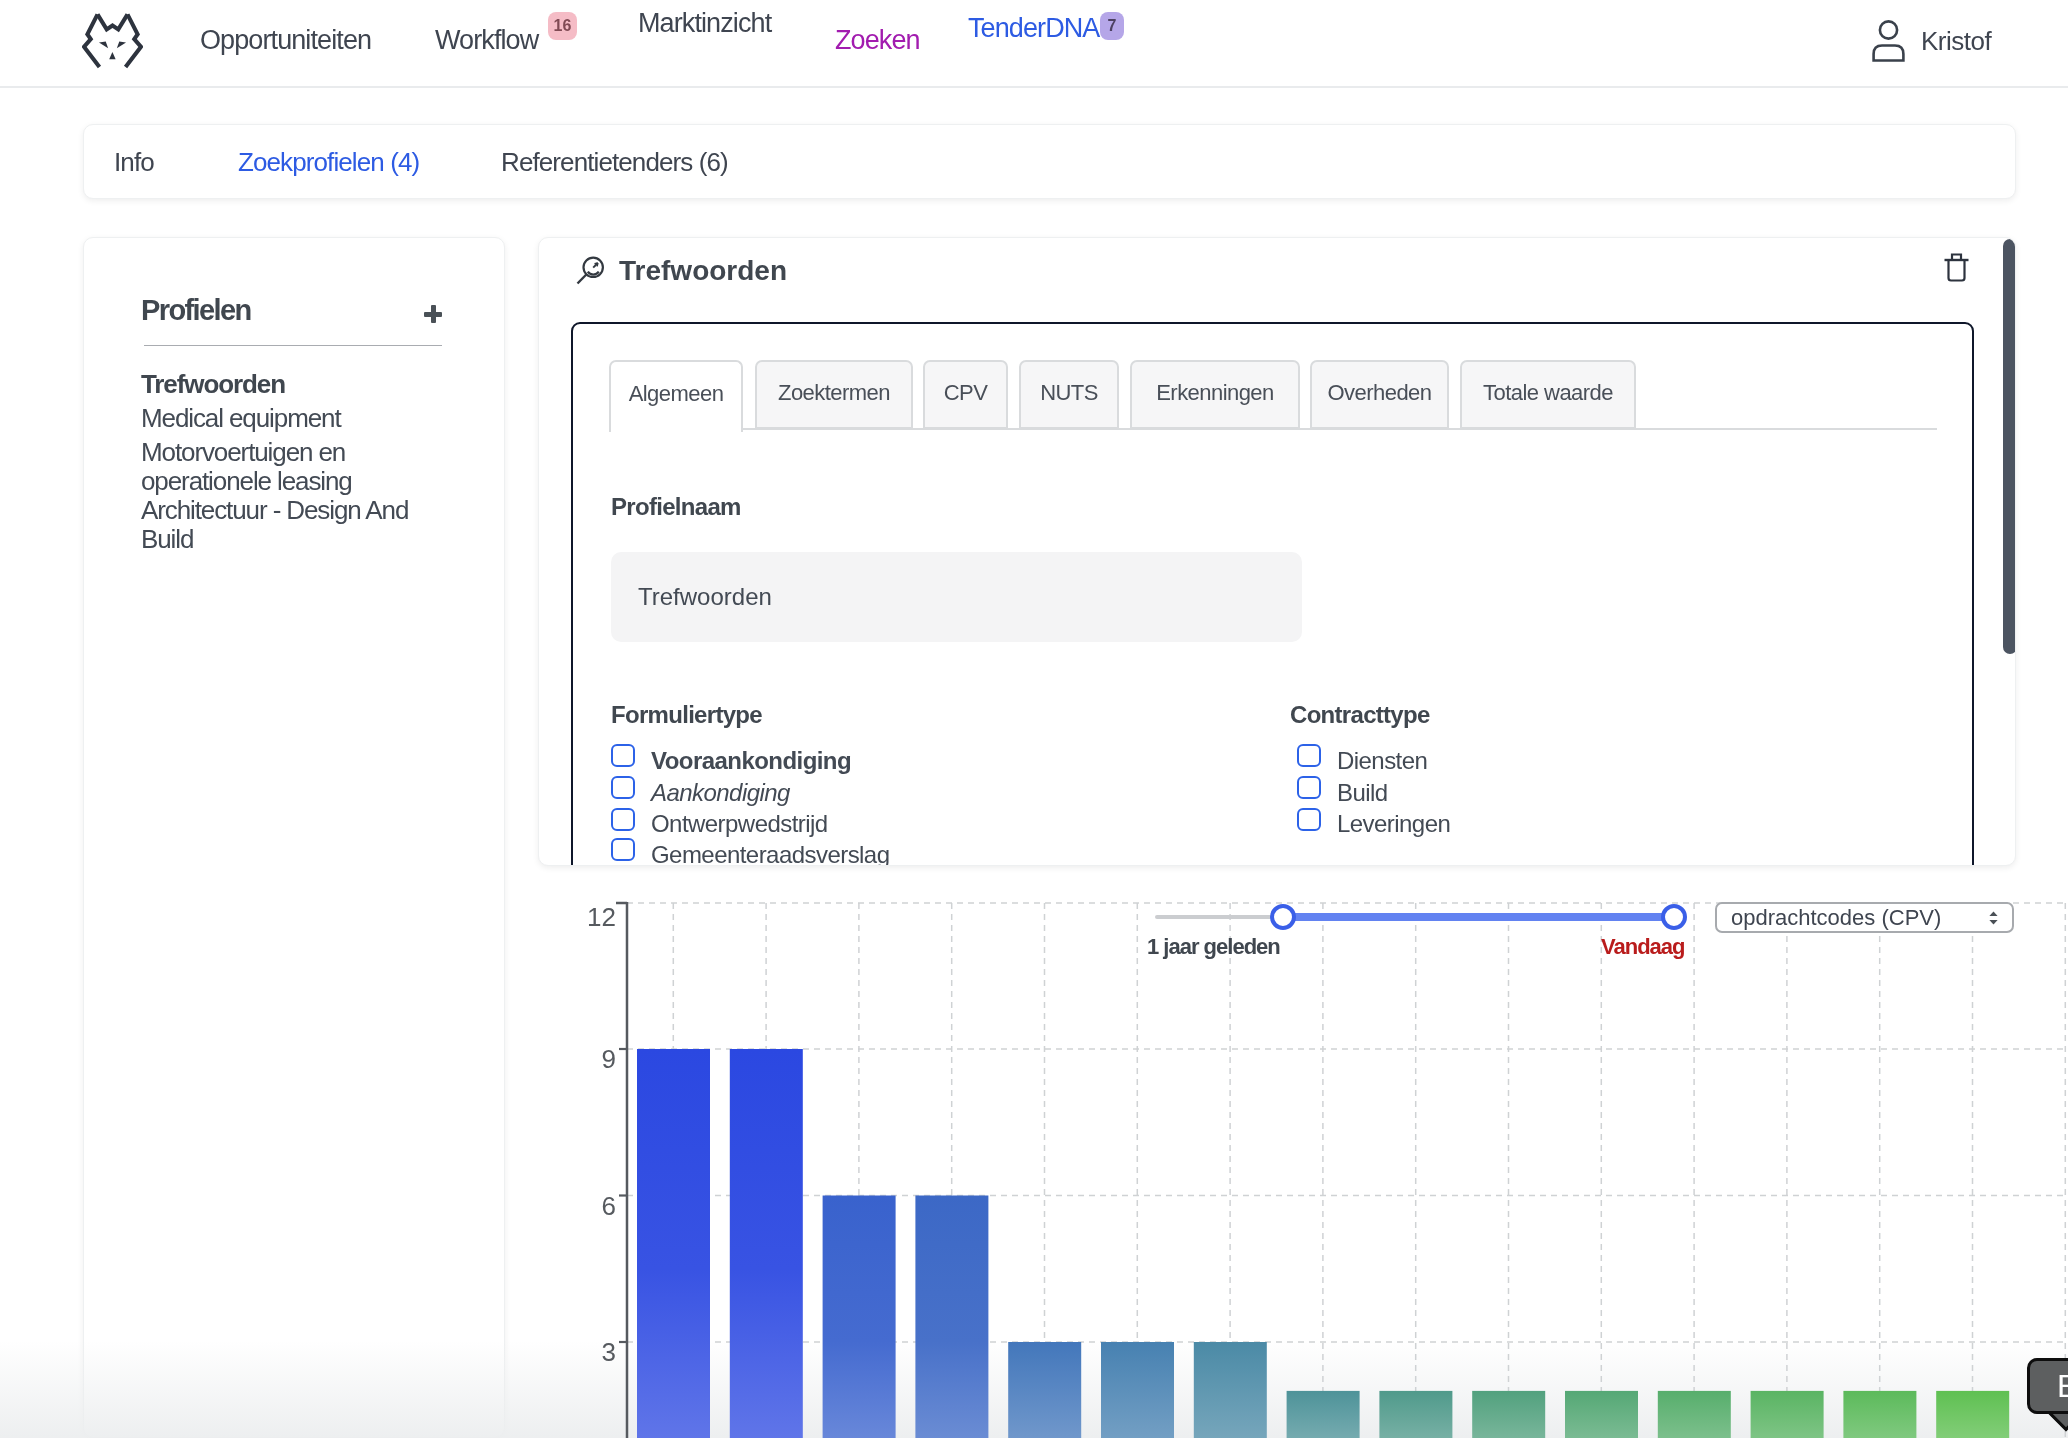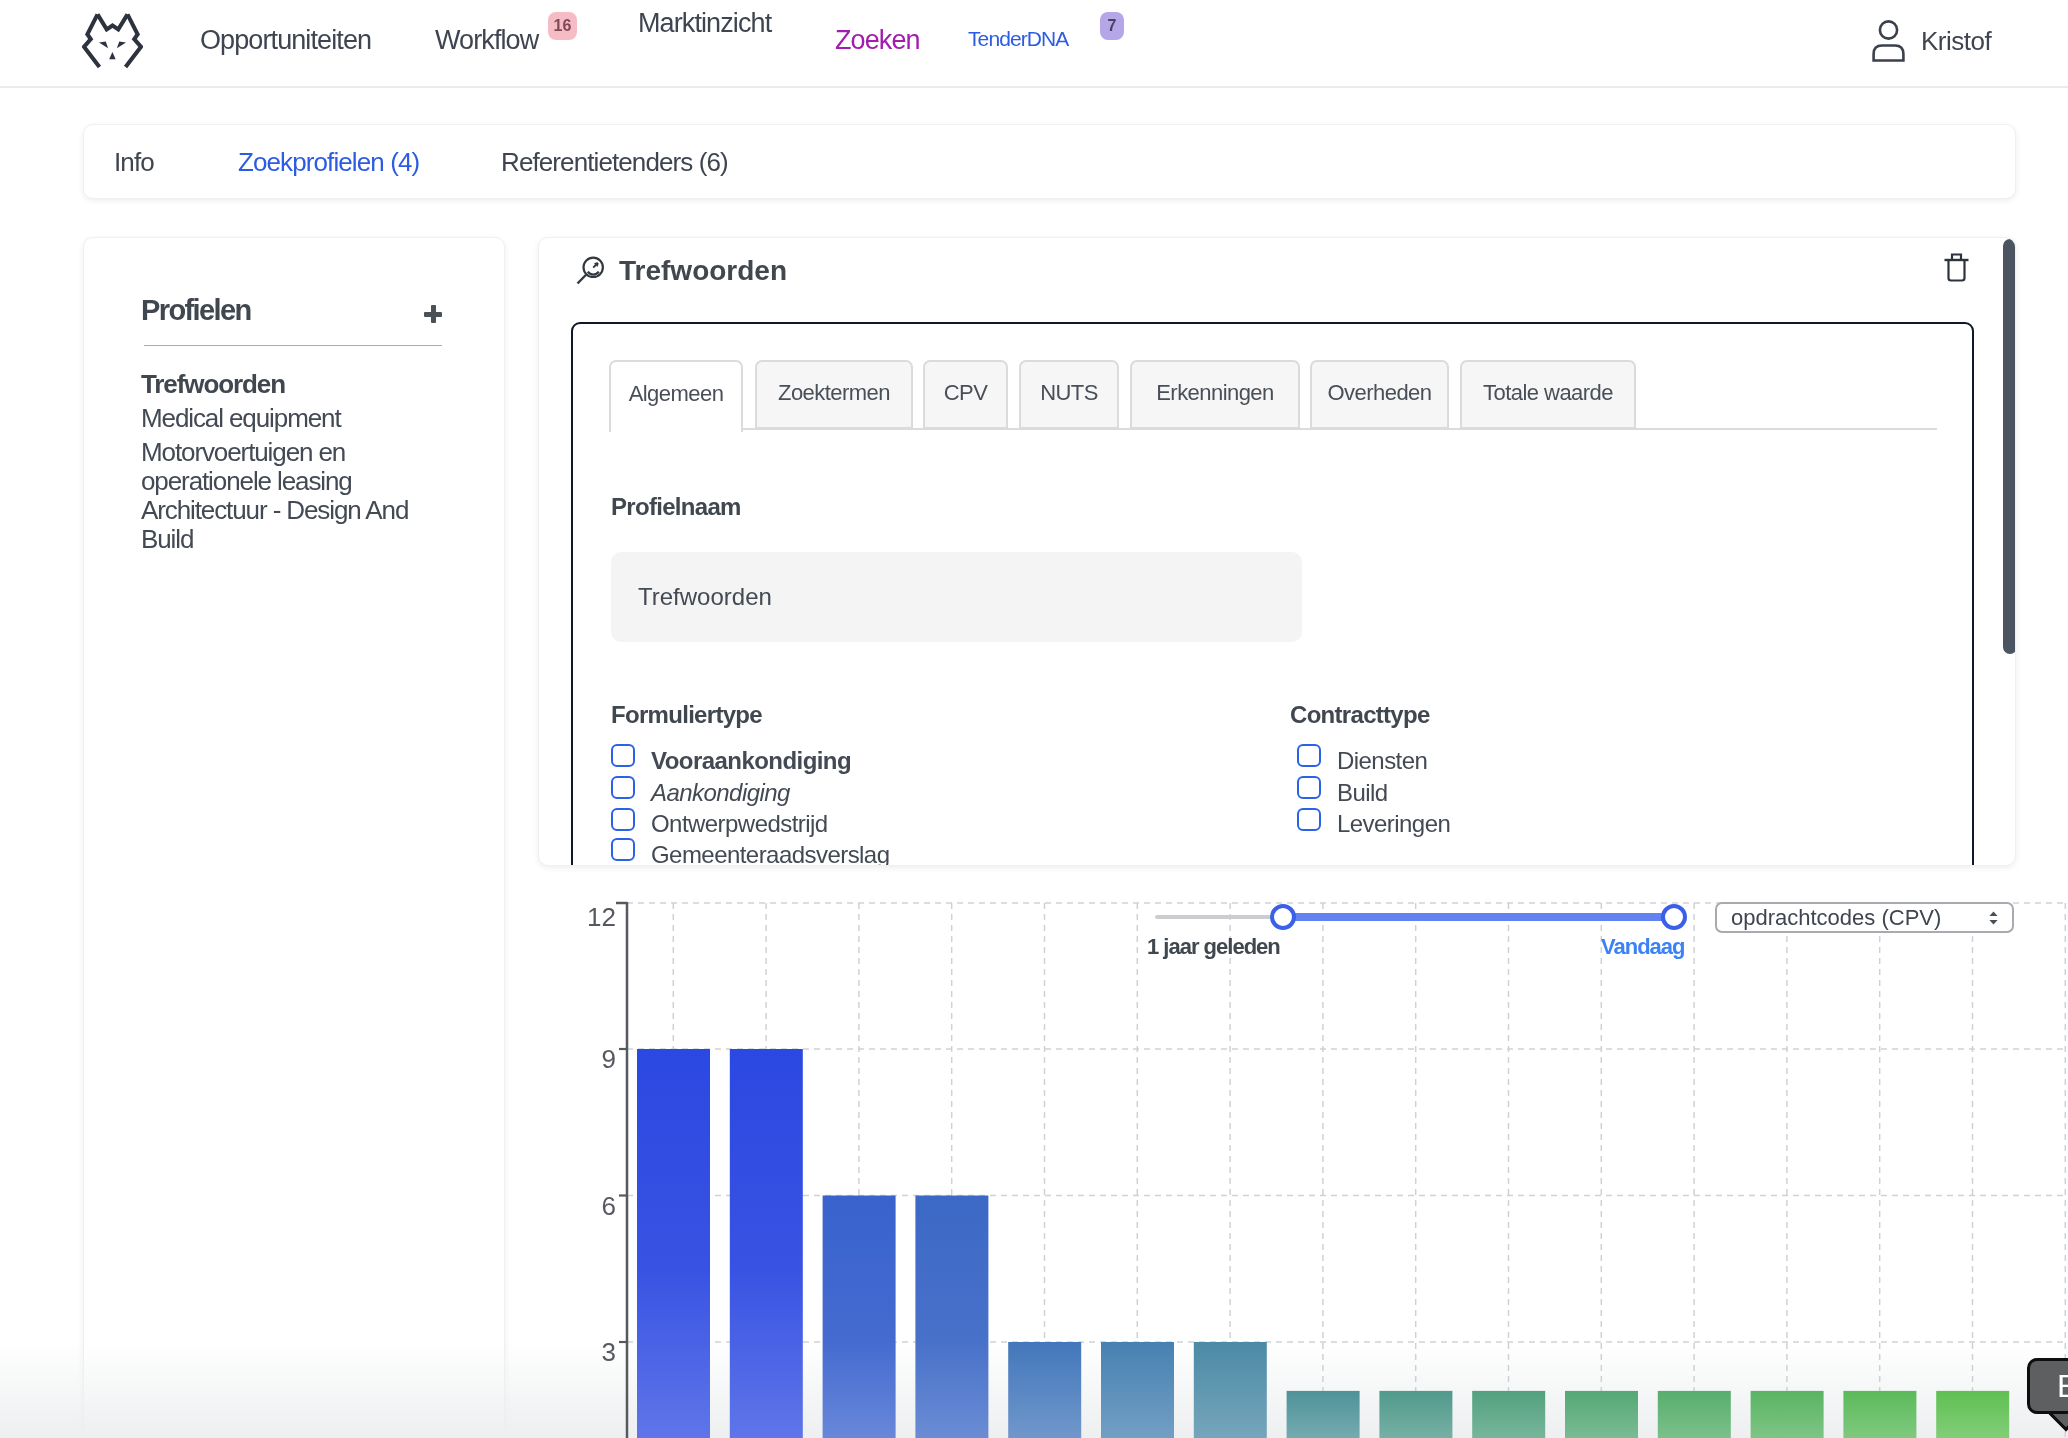--- a/index.html
+++ b/index.html
@@ -19,21 +19,21 @@
     <path d="M 15.5,2.5 L 25,18 L 31,14 L 37,18 L 46.5,2.5"></path>
     <path d="M 17,31.5 L 24,30.6 L 26.5,37.5 Z" fill="#2d333e" stroke="none"></path>
     <path d="M 45,31.5 L 38,30.6 L 35.5,37.5 Z" fill="#2d333e" stroke="none"></path>
     <path d="M 30.9,41.5 L 34.2,49 L 27.6,49 Z" fill="#2d333e" stroke="none"></path>
   </svg>
   <div class="abs" style="left:200px;top:25px;font-size:27px;letter-spacing:-0.9px;color:#3f4550;">Opportuniteiten</div>
   <div class="abs" style="left:435px;top:25px;font-size:27px;letter-spacing:-0.9px;color:#3f4550;">Workflow</div>
   <div class="abs" style="left:548px;top:12px;width:29px;height:28px;background:#f5bcc6;border-radius:8px;color:#804a54;font-size:16px;font-weight:bold;text-align:center;line-height:28px;">16</div>
   <div class="abs" style="left:638px;top:8px;font-size:27px;letter-spacing:-0.9px;color:#3f4550;">Marktinzicht</div>
   <div class="abs" style="left:835px;top:25px;font-size:27px;letter-spacing:-0.9px;color:#a21caf;">Zoeken</div>
-  <div class="abs blue" style="left:968px;top:27px;font-size:21px;letter-spacing:-0.9px;">TenderDNA</div>
+  <div class="abs blue" style="left:968px;top:13px;font-size:27px;letter-spacing:-0.9px;">TenderDNA</div>
   <div class="abs" style="left:1100px;top:12px;width:24px;height:28px;background:#b5a6e8;border-radius:8px;color:#4c4062;font-size:16px;font-weight:bold;text-align:center;line-height:28px;">7</div>
   <svg class="abs" style="left:1872px;top:19px" width="33" height="43" viewBox="0 0 33 43" fill="none" stroke="#3a414b" stroke-width="2.6">
     <circle cx="16.5" cy="11" r="8.6"></circle>
     <path d="M 1.6,41.5 L 1.6,35 Q 1.6,26.5 10,26.5 L 23,26.5 Q 31.4,26.5 31.4,35 L 31.4,41.5 Z"></path>
   </svg>
   <div class="abs" style="left:1921px;top:26px;font-size:26px;letter-spacing:-0.5px;color:#3f4550;">Kristof</div>
 </div>
 
 <div class="abs" id="tabcard" style="left:83px;top:124px;width:1933px;height:75px;background:#fff;border:1px solid #eef0f1;border-radius:10px;box-shadow:0 2px 6px rgba(0,0,0,0.07);">
   <div class="abs" style="left:30px;top:22px;font-size:26px;letter-spacing:-0.9px;color:#3f4550;">Info</div>
@@ -220,21 +220,21 @@
 <text x="56" y="334.5" text-anchor="end" font-size="26" fill="#565a5f" font-family="Liberation Sans, sans-serif">6</text>
 <text x="56" y="481.0" text-anchor="end" font-size="26" fill="#565a5f" font-family="Liberation Sans, sans-serif">3</text>
 </svg>
 </div>
 
 <div class="abs" style="left:1155px;top:915px;width:531px;height:4px;background:#cbcdd0;border-radius:2px;"></div>
 <div class="abs" style="left:1282px;top:913px;width:392px;height:8px;background:#6282f1;border-radius:4px;"></div>
 <div class="abs" style="left:1270px;top:904px;width:26px;height:26px;background:#fff;border:4px solid #3a5fe8;border-radius:50%;"></div>
 <div class="abs" style="left:1661px;top:904px;width:26px;height:26px;background:#fff;border:4px solid #3a5fe8;border-radius:50%;"></div>
 <div class="abs b" style="left:1147px;top:934px;font-size:22px;letter-spacing:-1px;color:#40474f;">1 jaar geleden</div>
-<div class="abs b" style="left:1601px;top:934px;font-size:22px;letter-spacing:-1px;color:#3b82f6;">Vandaag</div>
+<div class="abs b" style="left:1601px;top:934px;font-size:22px;letter-spacing:-1px;color:#b91c1c;">Vandaag</div>
 
 <div class="abs" style="left:1715px;top:902px;width:299px;height:31px;background:#fff;border:2px solid #a7aaae;border-radius:7px;font-size:22px;color:#3f4550;line-height:27px;padding-left:14px;">opdrachtcodes (CPV)
   <svg class="abs" style="right:13px;top:7px" width="11" height="14" viewBox="0 0 11 14" fill="#4a5056">
     <path d="M 5.5,0.5 L 9.6,5 L 1.4,5 Z"></path>
     <path d="M 5.5,13.5 L 9.6,9 L 1.4,9 Z"></path>
   </svg>
 </div>
 
 <div class="abs" style="left:2053px;top:1400px;width:26px;height:26px;background:#5d5f60;border:3px solid #0e0e0e;transform:rotate(45deg);"></div>
 <div class="abs" style="left:2027px;top:1358px;width:60px;height:56px;background:#5d5f60;border:3px solid #0e0e0e;border-radius:10px;color:#fff;font-size:32px;line-height:50px;padding-left:27px;">B</div>

